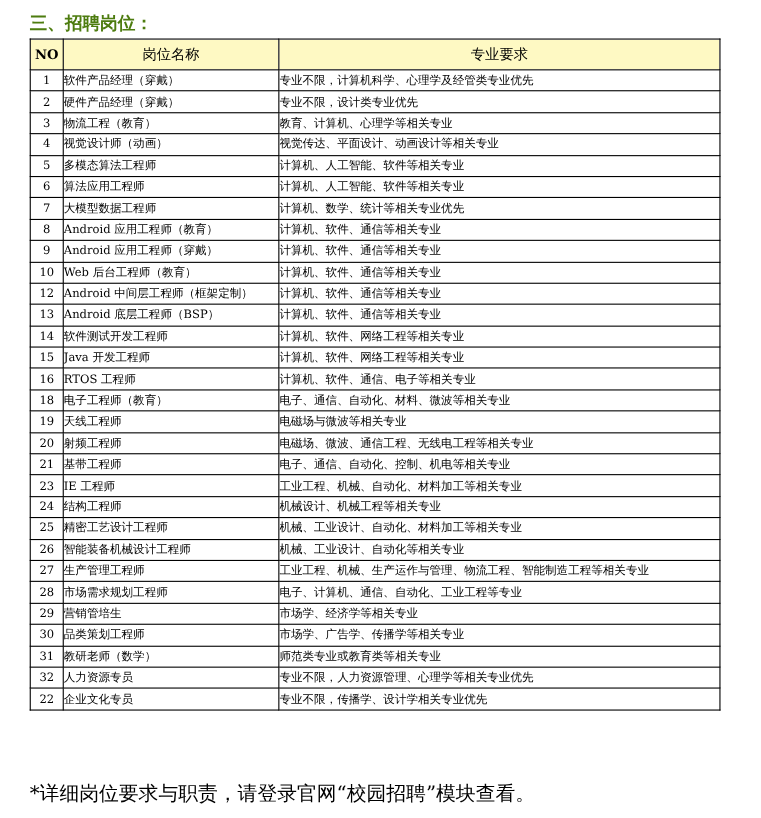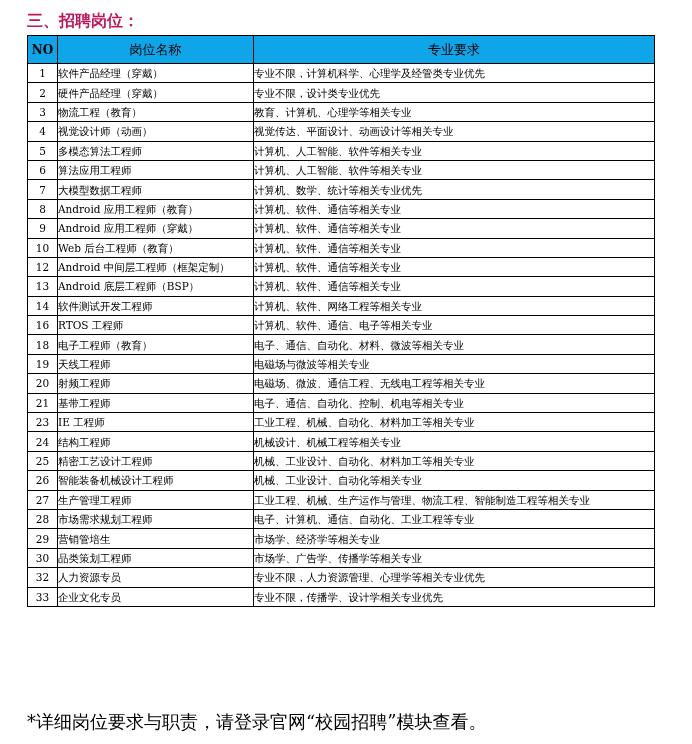--- a/index.html
+++ b/index.html
@@ -14,42 +14,42 @@
     overflow: hidden;
     font-family: "DejaVu Serif", "Liberation Serif", serif;
     color: #000;
   }
   .section-title {
     position: absolute;
     left: 27px;
     top: 11px;
     font-size: 16px;
     line-height: 20px;
-    color: #be185d;
+    color: #4d7c0f;
     font-weight: bold;
     font-family: "DejaVu Sans", "Liberation Sans", sans-serif;
     letter-spacing: 0px;
   }
   table.positions {
     position: absolute;
     left: 27px;
     top: 35px;
     width: 627px;
     border-collapse: collapse;
     table-layout: fixed;
   }
   table.positions th,
   table.positions td {
     border: 1px solid #000;
     padding: 0;
     overflow: hidden;
     white-space: nowrap;
   }
   table.positions thead th {
-    background: #0ea5e9;
+    background: #fef9c3;
     height: 27px;
     font-size: 13px;
     font-weight: normal;
     font-family: "DejaVu Sans", "Liberation Sans", sans-serif;
   }
   table.positions thead th.col-no {
     font-family: "DejaVu Serif", "Liberation Serif", serif;
     font-weight: bold;
     font-size: 12px;
   }
@@ -150,20 +150,25 @@
         <td class="cell-no">13</td>
         <td class="cell-title">Android 底层工程师（BSP）</td>
         <td class="cell-req">计算机、软件、通信等相关专业</td>
       </tr>
       <tr>
         <td class="cell-no">14</td>
         <td class="cell-title">软件测试开发工程师</td>
         <td class="cell-req">计算机、软件、网络工程等相关专业</td>
       </tr>
       <tr>
+        <td class="cell-no">15</td>
+        <td class="cell-title">Java 开发工程师</td>
+        <td class="cell-req">计算机、软件、网络工程等相关专业</td>
+      </tr>
+      <tr>
         <td class="cell-no">16</td>
         <td class="cell-title">RTOS 工程师</td>
         <td class="cell-req">计算机、软件、通信、电子等相关专业</td>
       </tr>
       <tr>
         <td class="cell-no">18</td>
         <td class="cell-title">电子工程师（教育）</td>
         <td class="cell-req">电子、通信、自动化、材料、微波等相关专业</td>
       </tr>
       <tr>
@@ -215,25 +220,30 @@
         <td class="cell-no">29</td>
         <td class="cell-title">营销管培生</td>
         <td class="cell-req">市场学、经济学等相关专业</td>
       </tr>
       <tr>
         <td class="cell-no">30</td>
         <td class="cell-title">品类策划工程师</td>
         <td class="cell-req">市场学、广告学、传播学等相关专业</td>
       </tr>
       <tr>
+        <td class="cell-no">31</td>
+        <td class="cell-title">教研老师（数学）</td>
+        <td class="cell-req">师范类专业或教育类等相关专业</td>
+      </tr>
+      <tr>
         <td class="cell-no">32</td>
         <td class="cell-title">人力资源专员</td>
         <td class="cell-req">专业不限，人力资源管理、心理学等相关专业优先</td>
       </tr>
       <tr>
-        <td class="cell-no">33</td>
+        <td class="cell-no">22</td>
         <td class="cell-title">企业文化专员</td>
         <td class="cell-req">专业不限，传播学、设计学相关专业优先</td>
       </tr>
     </tbody>
 </table>
 
 <div class="footnote">*详细岗位要求与职责，请登录官网“校园招聘”模块查看。</div>
 
 </body></html>

